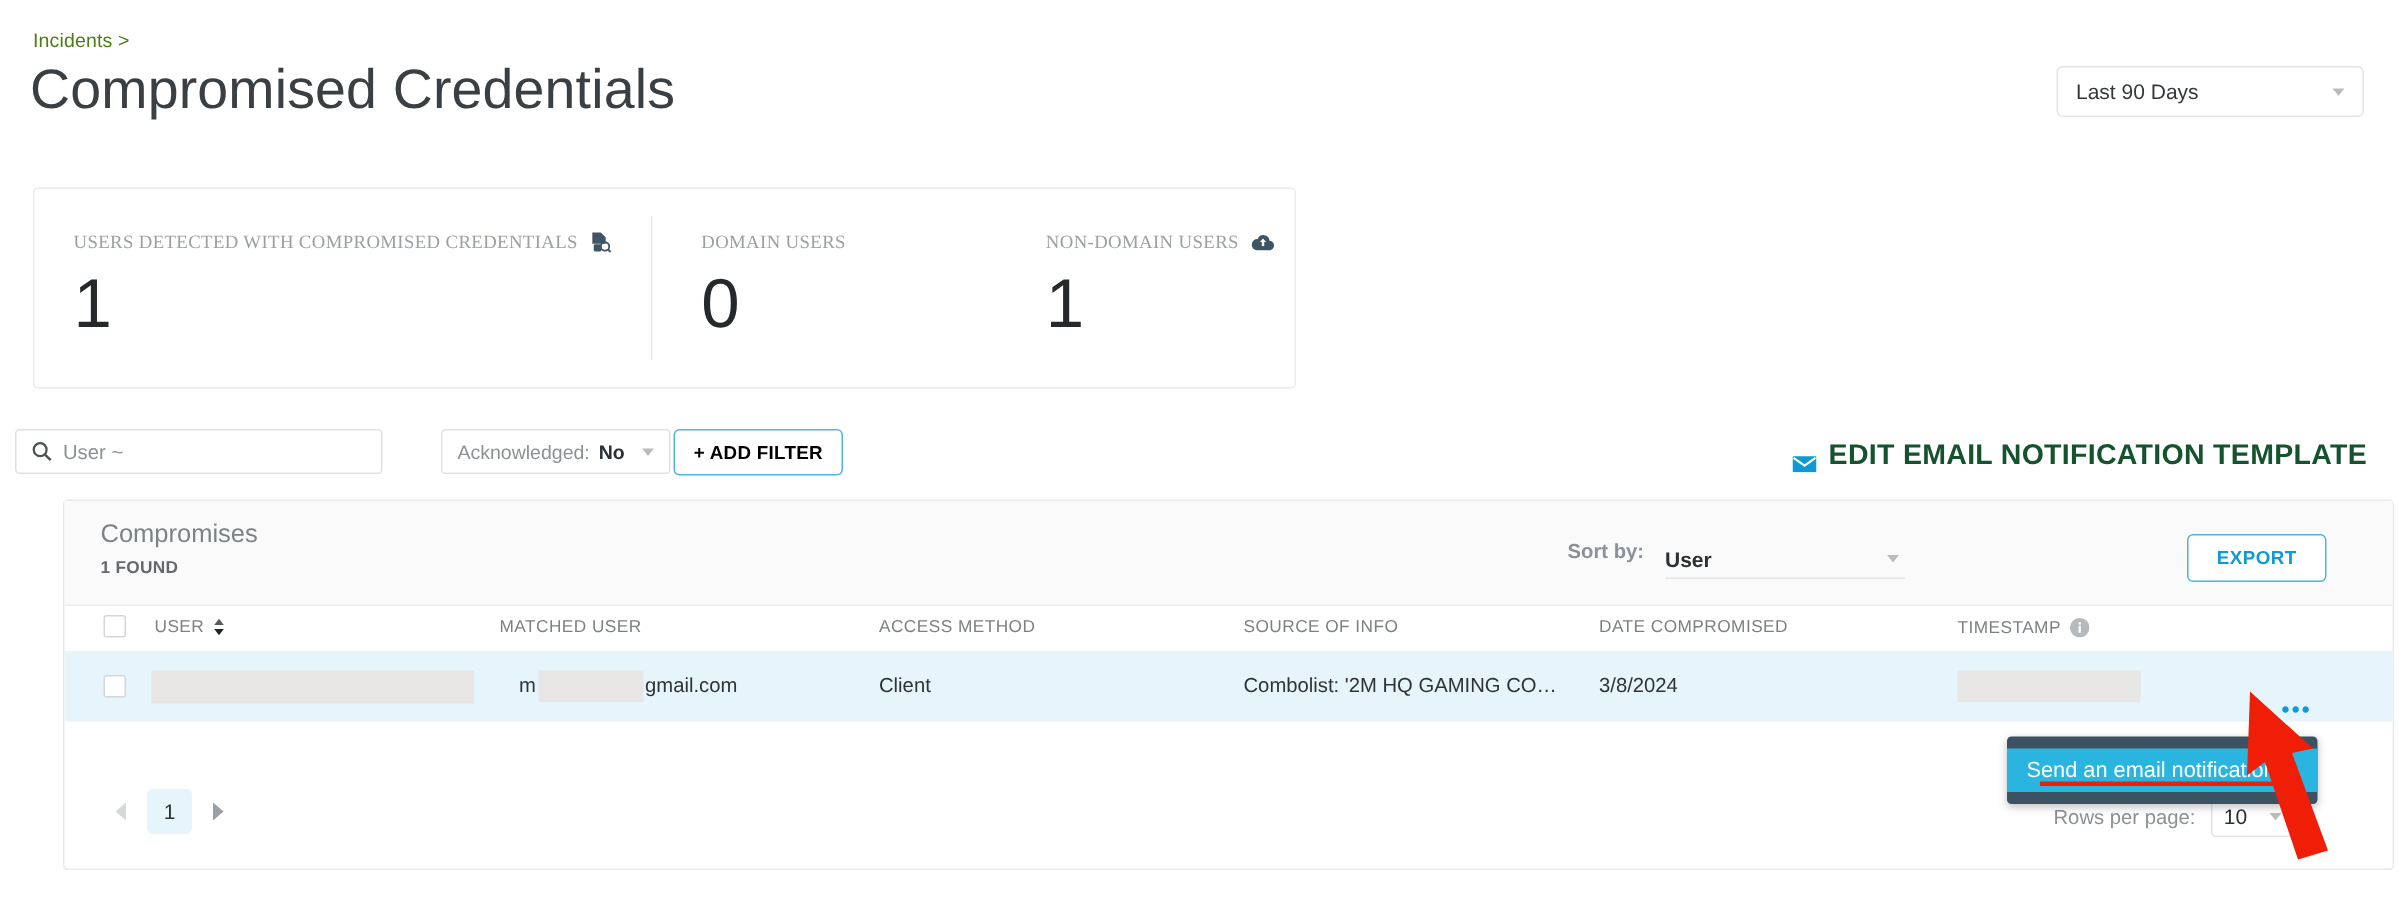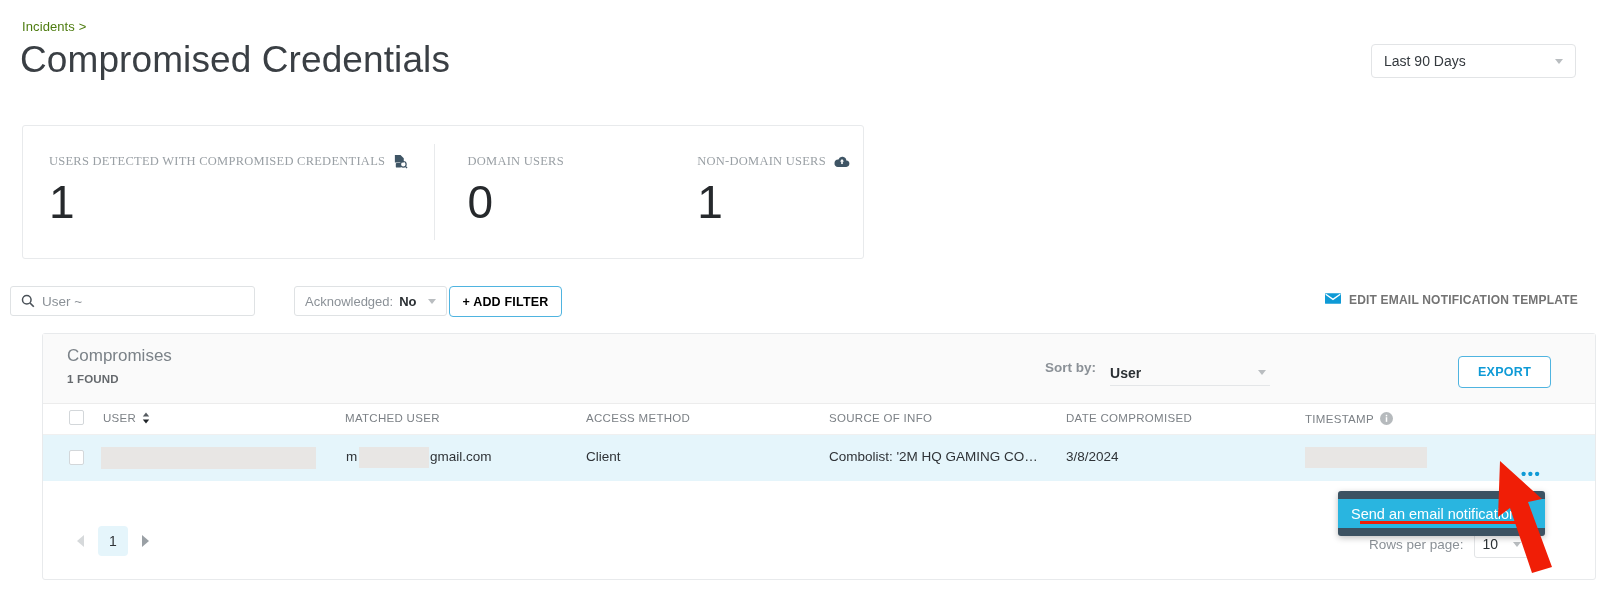--- a/index.html
+++ b/index.html
@@ -94,22 +94,22 @@
     width:113px; height:31px;
     border:1px solid #4fb4e0; border-radius:4px;
     background:#fff;
     display:flex; align-items:center; justify-content:center;
     font-size:12.5px; font-weight:700; color:#000000;
     letter-spacing:.2px;
     margin-left:12px;
   }
   .edit-tpl {
     position:absolute; right:22px; top:293px;
-    display:flex; align-items:flex-start; gap:8px;
-    font-size:12px; font-weight:700; color:#737373;
+    display:flex; align-items:flex-end; gap:8px;
+    font-size:19px; font-weight:700; color:#14532d;
     letter-spacing:.2px;
   }
 
   
   .table-card {
     position:absolute; left:22px; top:333px;
     width:1554px; height:247px;
     border:1px solid #e8eaec; border-radius:3px;
     background:#fff;
     overflow:visible;
@@ -332,21 +332,21 @@
     <span class="chk" style="left:26px; top:6px;"></span>
     <span class="col" style="left:60px;">
       <span>USER</span>
       <span class="ic">
         <svg width="8" height="12" viewBox="0 0 8 12">
           <path d="M4 0.5L7.2 4.6H0.8z" fill="#555b60"></path>
           <path d="M4 11.5L0.8 7.4h6.4z" fill="#1f2428"></path>
         </svg>
       </span>
     </span>
-    <span class="col" style="left:302px;text-align:right;">MATCHED USER</span>
+    <span class="col" style="left:290px;text-align:right;">MATCHED USER</span>
     <span class="col" style="left:543px;">ACCESS METHOD</span>
     <span class="col" style="left:786px;">SOURCE OF INFO</span>
     <span class="col" style="left:1023px;">DATE COMPROMISED</span>
     <span class="col" style="left:1262px;">
       <span>TIMESTAMP</span>
       <span class="ic">
         <svg width="13" height="13" viewBox="0 0 14 14">
           <circle cx="7" cy="7" r="7" fill="#b6babd"></circle>
           <rect x="6.2" y="5.6" width="1.6" height="5" fill="#fff"></rect>
           <rect x="6.2" y="3" width="1.6" height="1.7" fill="#fff"></rect>

